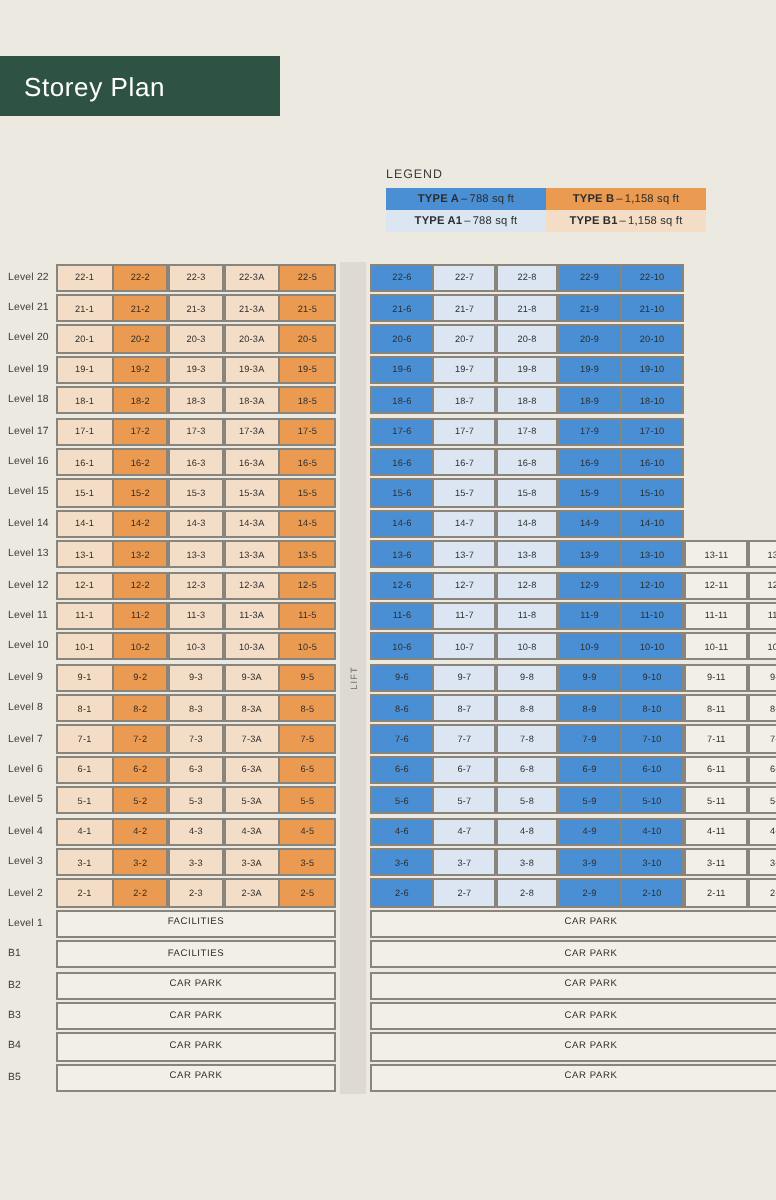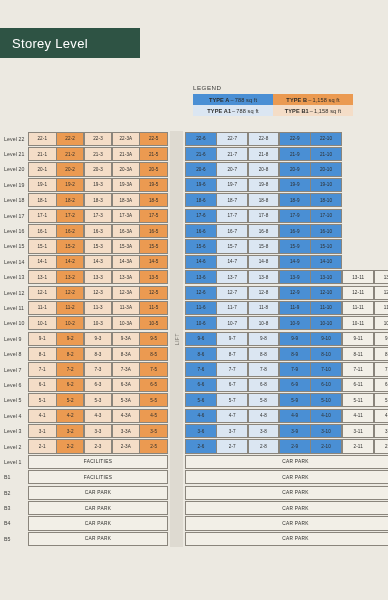--- a/index.html
+++ b/index.html
@@ -171,21 +171,21 @@
     right: 2px;
     top: 0;
     bottom: 0;
     background: #dedad1;
   }
 </style>
 </head>
 <body>
 
 <div id="title-bar">
-  <span class="title-text">Storey Level</span>
+  <span class="title-text">Storey Plan</span>
 </div>
 
 <div id="legend">
   <div class="legend-heading">LEGEND</div>
   <div class="legend-grid" id="legend-grid">
       <div class="legend-cell" style="background: rgb(74, 143, 212);">
         <span class="lg-name">TYPE A</span>
         <span class="lg-sep"> – </span>
         <span>788 sq ft</span>
       </div>

